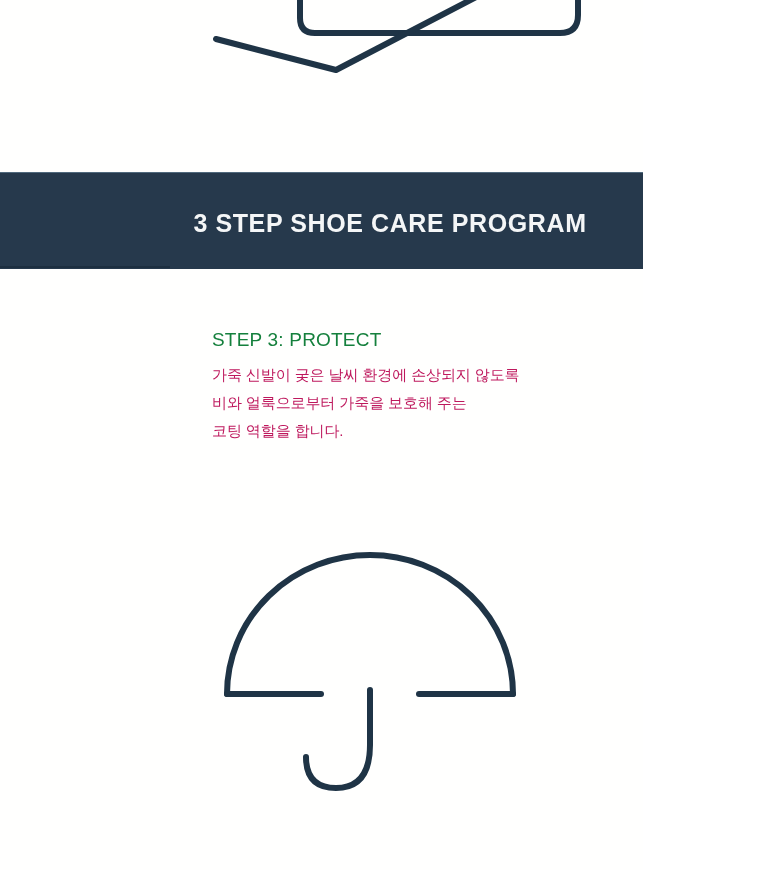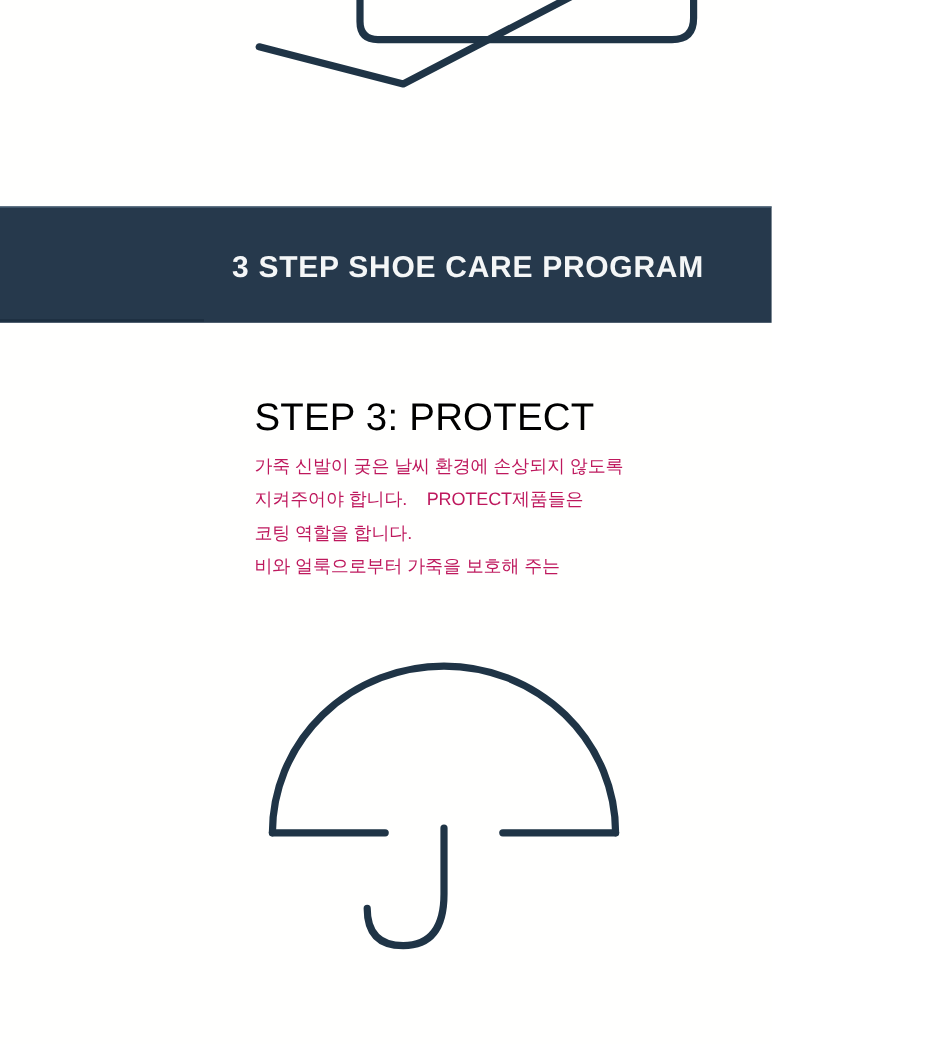--- a/index.html
+++ b/index.html
@@ -68,22 +68,22 @@
   }
 
   
   .content {
     position: absolute;
     left: 212px;
     top: 330px;
     width: 420px;
   }
   .step-heading {
-    color: #000000;
-    font-size: 32px;
+    color: #15803d;
+    font-size: 19px;
     font-weight: 400;
     letter-spacing: 0.2px;
     line-height: 1.1;
     margin: 0 0 10px 0;
     white-space: nowrap;
   }
   .body-copy {
     margin: 0;
     padding: 0;
     list-style: none;
@@ -125,23 +125,22 @@
 
   <div class="banner">
     <div class="banner-title">3 STEP SHOE CARE PROGRAM</div>
   </div>
   <div class="banner-seam"></div>
 
   <div class="content">
     <h2 class="step-heading">STEP 3: PROTECT</h2>
     <div class="body-copy">
       <div class="body-line">가죽 신발이 궂은 날씨 환경에 손상되지 않도록</div>
-      <div class="body-line">지켜주어야 합니다.    PROTECT제품들은</div>
+      <div class="body-line">비와 얼룩으로부터 가죽을 보호해 주는</div>
       <div class="body-line">코팅 역할을 합니다.</div>
-      <div class="body-line">비와 얼룩으로부터 가죽을 보호해 주는</div>
     </div>
   </div>
 
   <div class="umbrella">
     <svg width="330" height="290" viewBox="0 0 330 290" fill="none">
       <g stroke="#1f3446" stroke-width="6" stroke-linecap="round" stroke-linejoin="round" fill="none">
 
         <path d="M 22 159 A 143 139 0 0 1 308 159"></path>
 
         <path d="M 22 159 L 116 159"></path>

